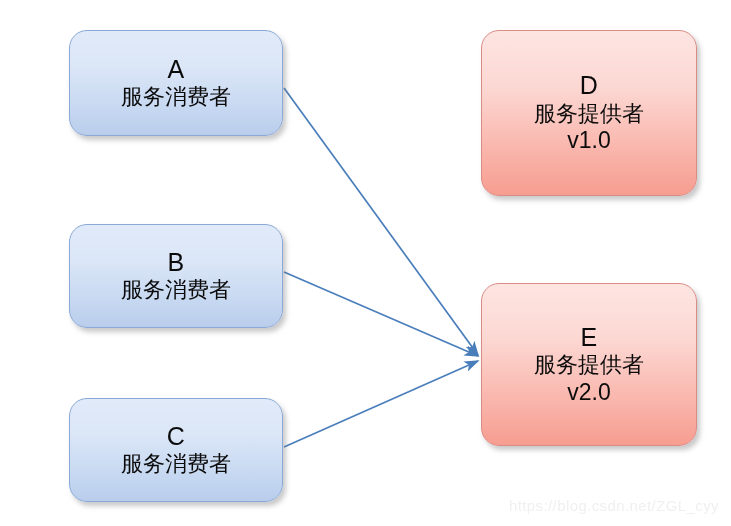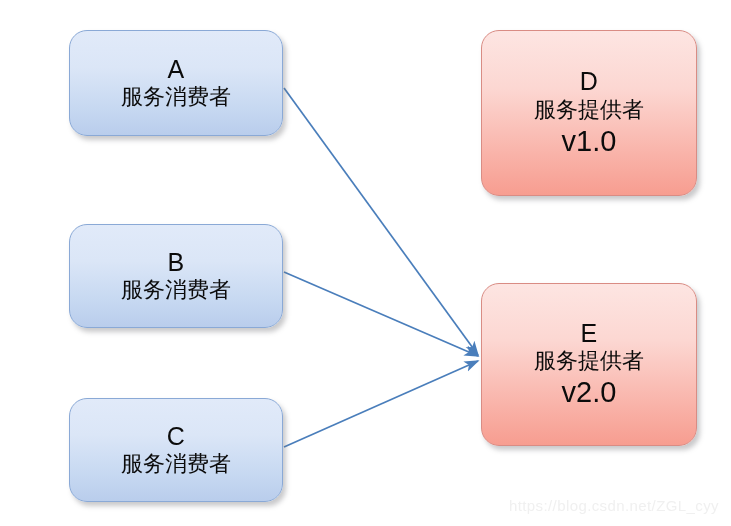--- a/index.html
+++ b/index.html
@@ -47,21 +47,21 @@
     color: #0b0b0b;
     line-height: 1.18;
     letter-spacing: 0.5px;
   }
   .node-role {
     font-size: 22px;
     color: #0b0b0b;
     line-height: 1.22;
   }
   .node-version {
-    font-size: 29px;
+    font-size: 23px;
     color: #0b0b0b;
     line-height: 1.2;
   }
   .watermark {
     position: absolute;
     right: 12px;
     bottom: 12px;
     font-size: 15px;
     color: #f0f0f0;
     letter-spacing: 0.4px;

